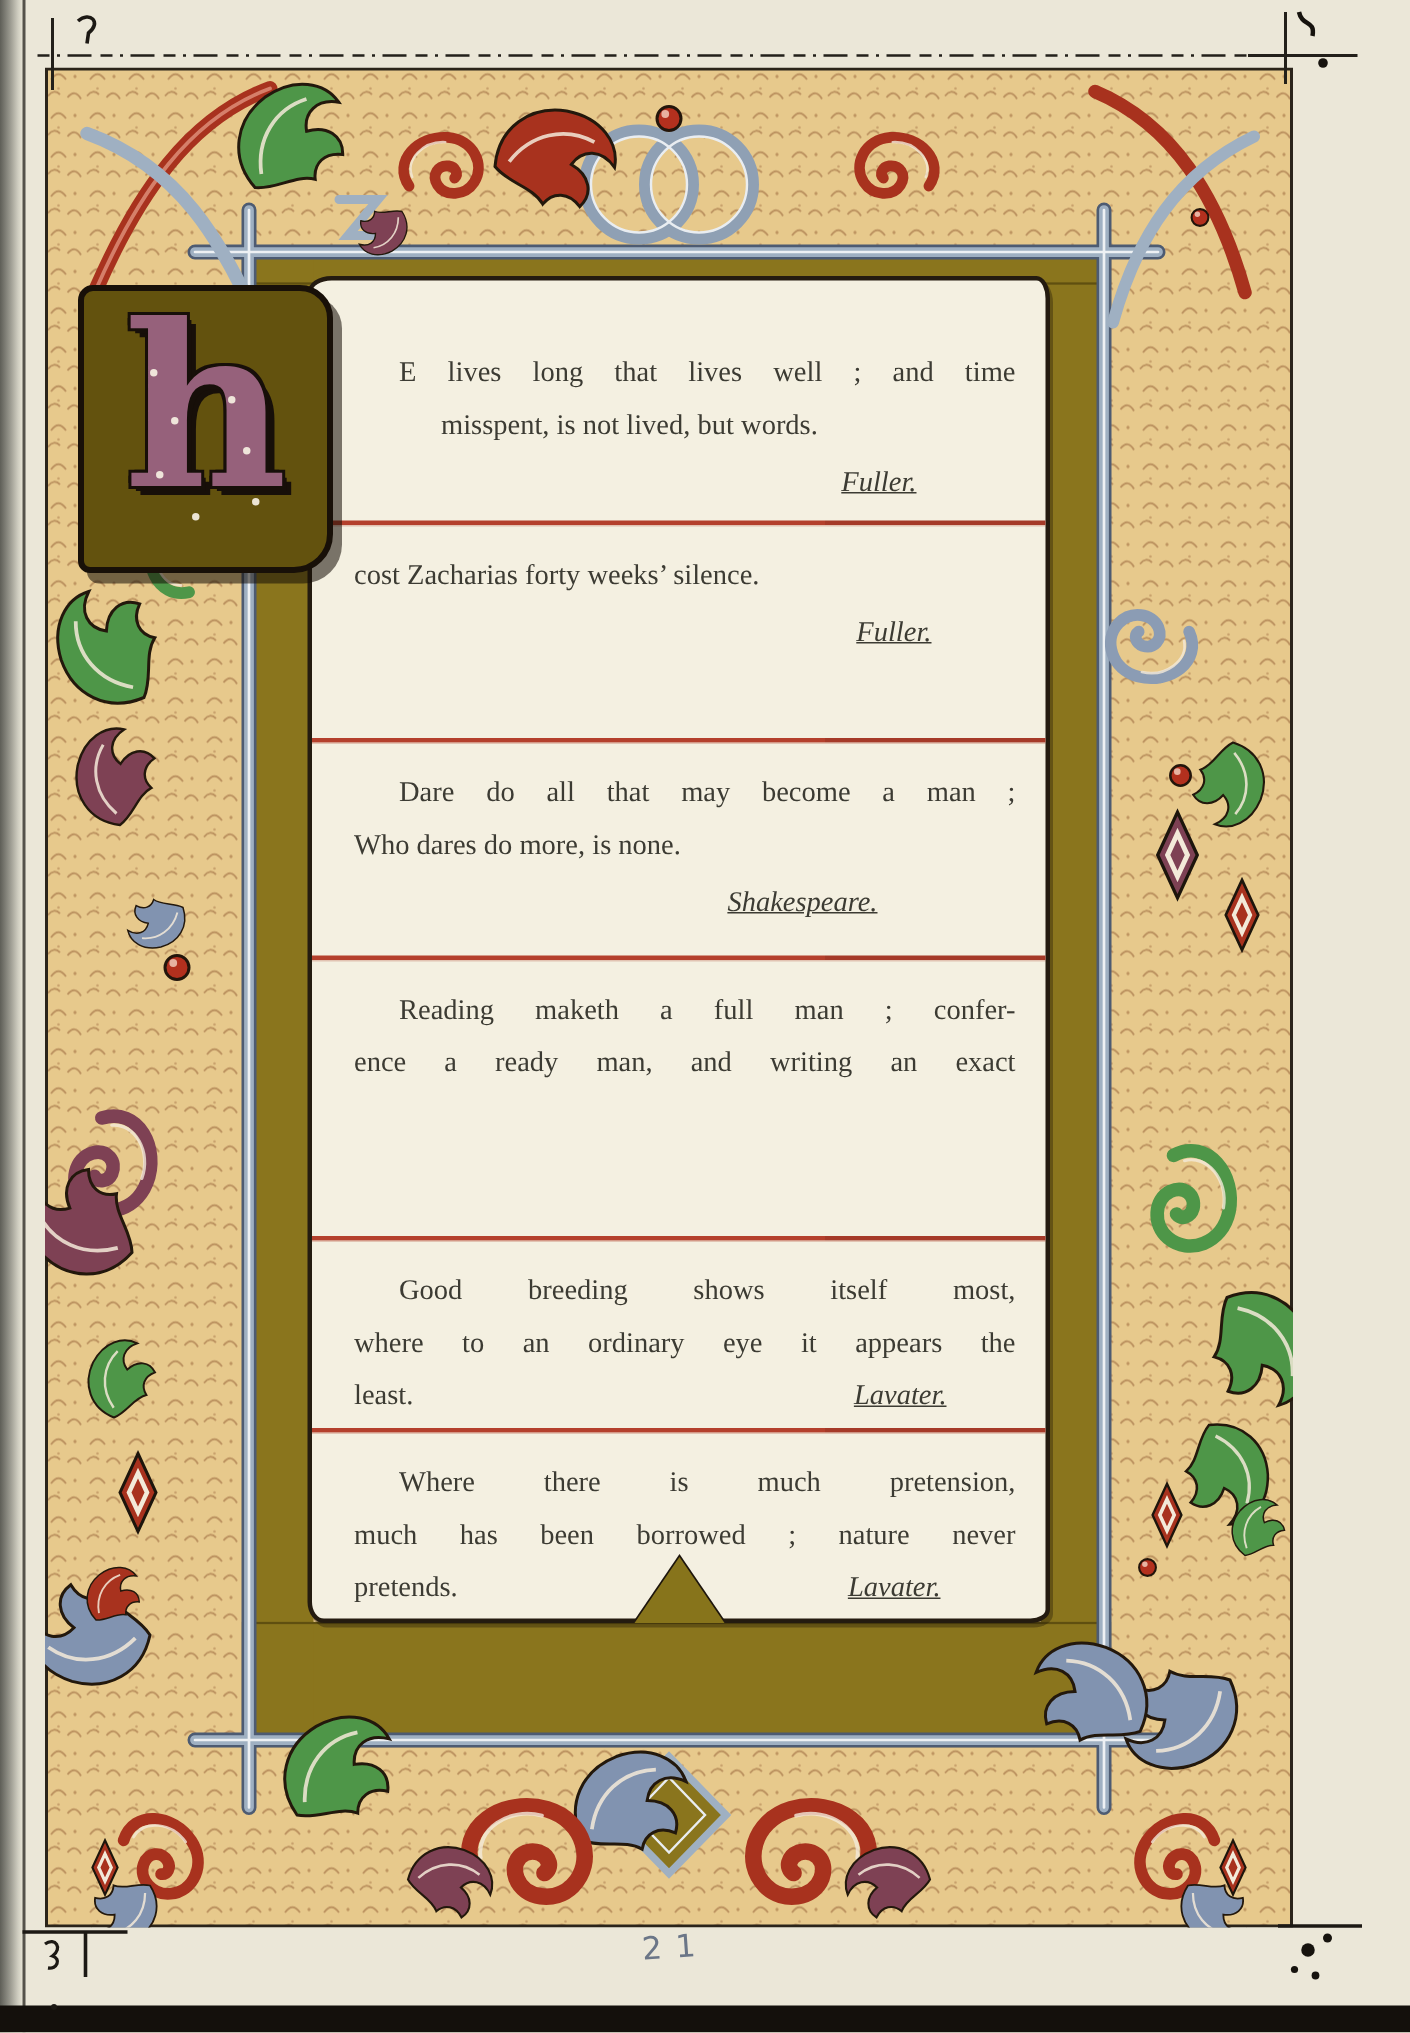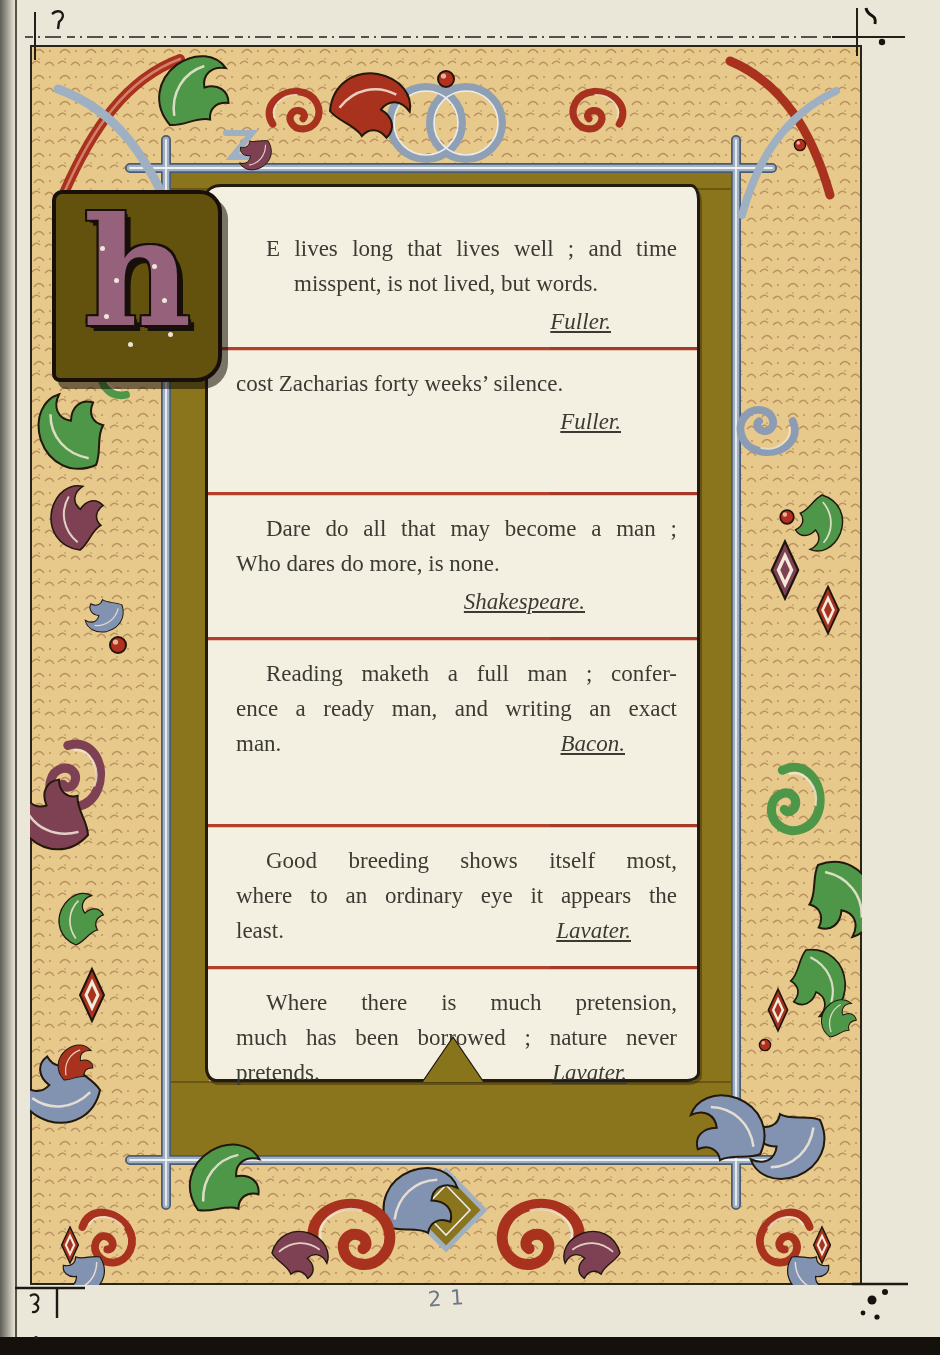--- a/index.html
+++ b/index.html
@@ -20,23 +20,23 @@
   .initial-letter{position:absolute;left:0;top:-14px;width:100%;height:100%;
       font-family:"DejaVu Serif","Liberation Serif",serif;font-weight:bold;
       font-size:150px;line-height:184px;text-align:center;color:#96617b;
       text-shadow:3px 3px 0 #170f09,6px 6px 0 #170f09,-2px 2px 0 #170f09,2px -2px 0 #170f09,-2px -2px 0 #170f09;}
   .ddot{position:absolute;width:5px;height:5px;border-radius:50%;background:#f3ecdf;opacity:.95;z-index:4;}
   
   .panel{position:absolute;left:205px;top:184px;width:495px;height:898px;z-index:2;
       background:#f4f0e1;border:3px solid #241b10;box-sizing:border-box;
       border-radius:16px 9px 13px 11px / 11px 15px 9px 14px;
       box-shadow:2px 3px 0 rgba(25,16,6,.35);}
-  .quote{box-sizing:border-box;padding:16px 20px 0 28px;font-size:23px;line-height:35px;color:#3c3b33;}
+  .quote{box-sizing:border-box;padding:16px 20px 0 28px;font-size:19px;line-height:35px;color:#3c3b33;}
   .q1{height:160px;padding-top:44px;}
-  .q2{height:142px;}.q3{height:142px;}.q4{height:184px;}.q5{height:139px;}.q6{height:147px;}
+  .q2{height:142px;}.q3{height:142px;}.q4{height:184px;}.q5{height:125px;}.q6{height:147px;}
   .qline{white-space:nowrap;}
   .jst{white-space:normal;text-align:justify;text-align-last:justify;}
   .ind1{padding-left:30px;}
   .ind2{padding-left:58px;}
   .author{font-style:italic;text-align:right;margin-top:3px;text-decoration:underline;}
   .a1{padding-right:66px;}.a2{padding-right:56px;}.a3{padding-right:92px;}
   .lastline{display:flex;justify-content:space-between;}
   .lastline .inline{margin-top:0;}
   .li4{padding-right:52px;}.li5{padding-right:46px;}.li6{padding-right:50px;}
   .rule{height:3px;margin:0;background:linear-gradient(90deg,#b4402c 0 70%,#a53a28 70% 100%);
@@ -206,24 +206,20 @@
     <div class="quote q3">
       <div class="qline ind1 jst">Dare do all that may become a man ;</div>
       <div class="qline">Who dares do more, is none.</div>
       <div class="author a3">Shakespeare.</div>
     </div>
     <div class="rule"></div>
 
     <div class="quote q4">
       <div class="qline ind1 jst">Reading maketh a full man ; confer-</div>
       <div class="qline jst">ence a ready man, and writing an exact</div>
-      <div class="lastline li4">
-        <span>man.</span>
-        <span class="author inline">Bacon.</span>
-      </div>
     </div>
     <div class="rule"></div>
 
     <div class="quote q5">
       <div class="qline ind1 jst">Good breeding shows itself most,</div>
       <div class="qline jst">where to an ordinary eye it appears the</div>
       <div class="lastline li5">
         <span>least.</span>
         <span class="author inline">Lavater.</span>
       </div>

